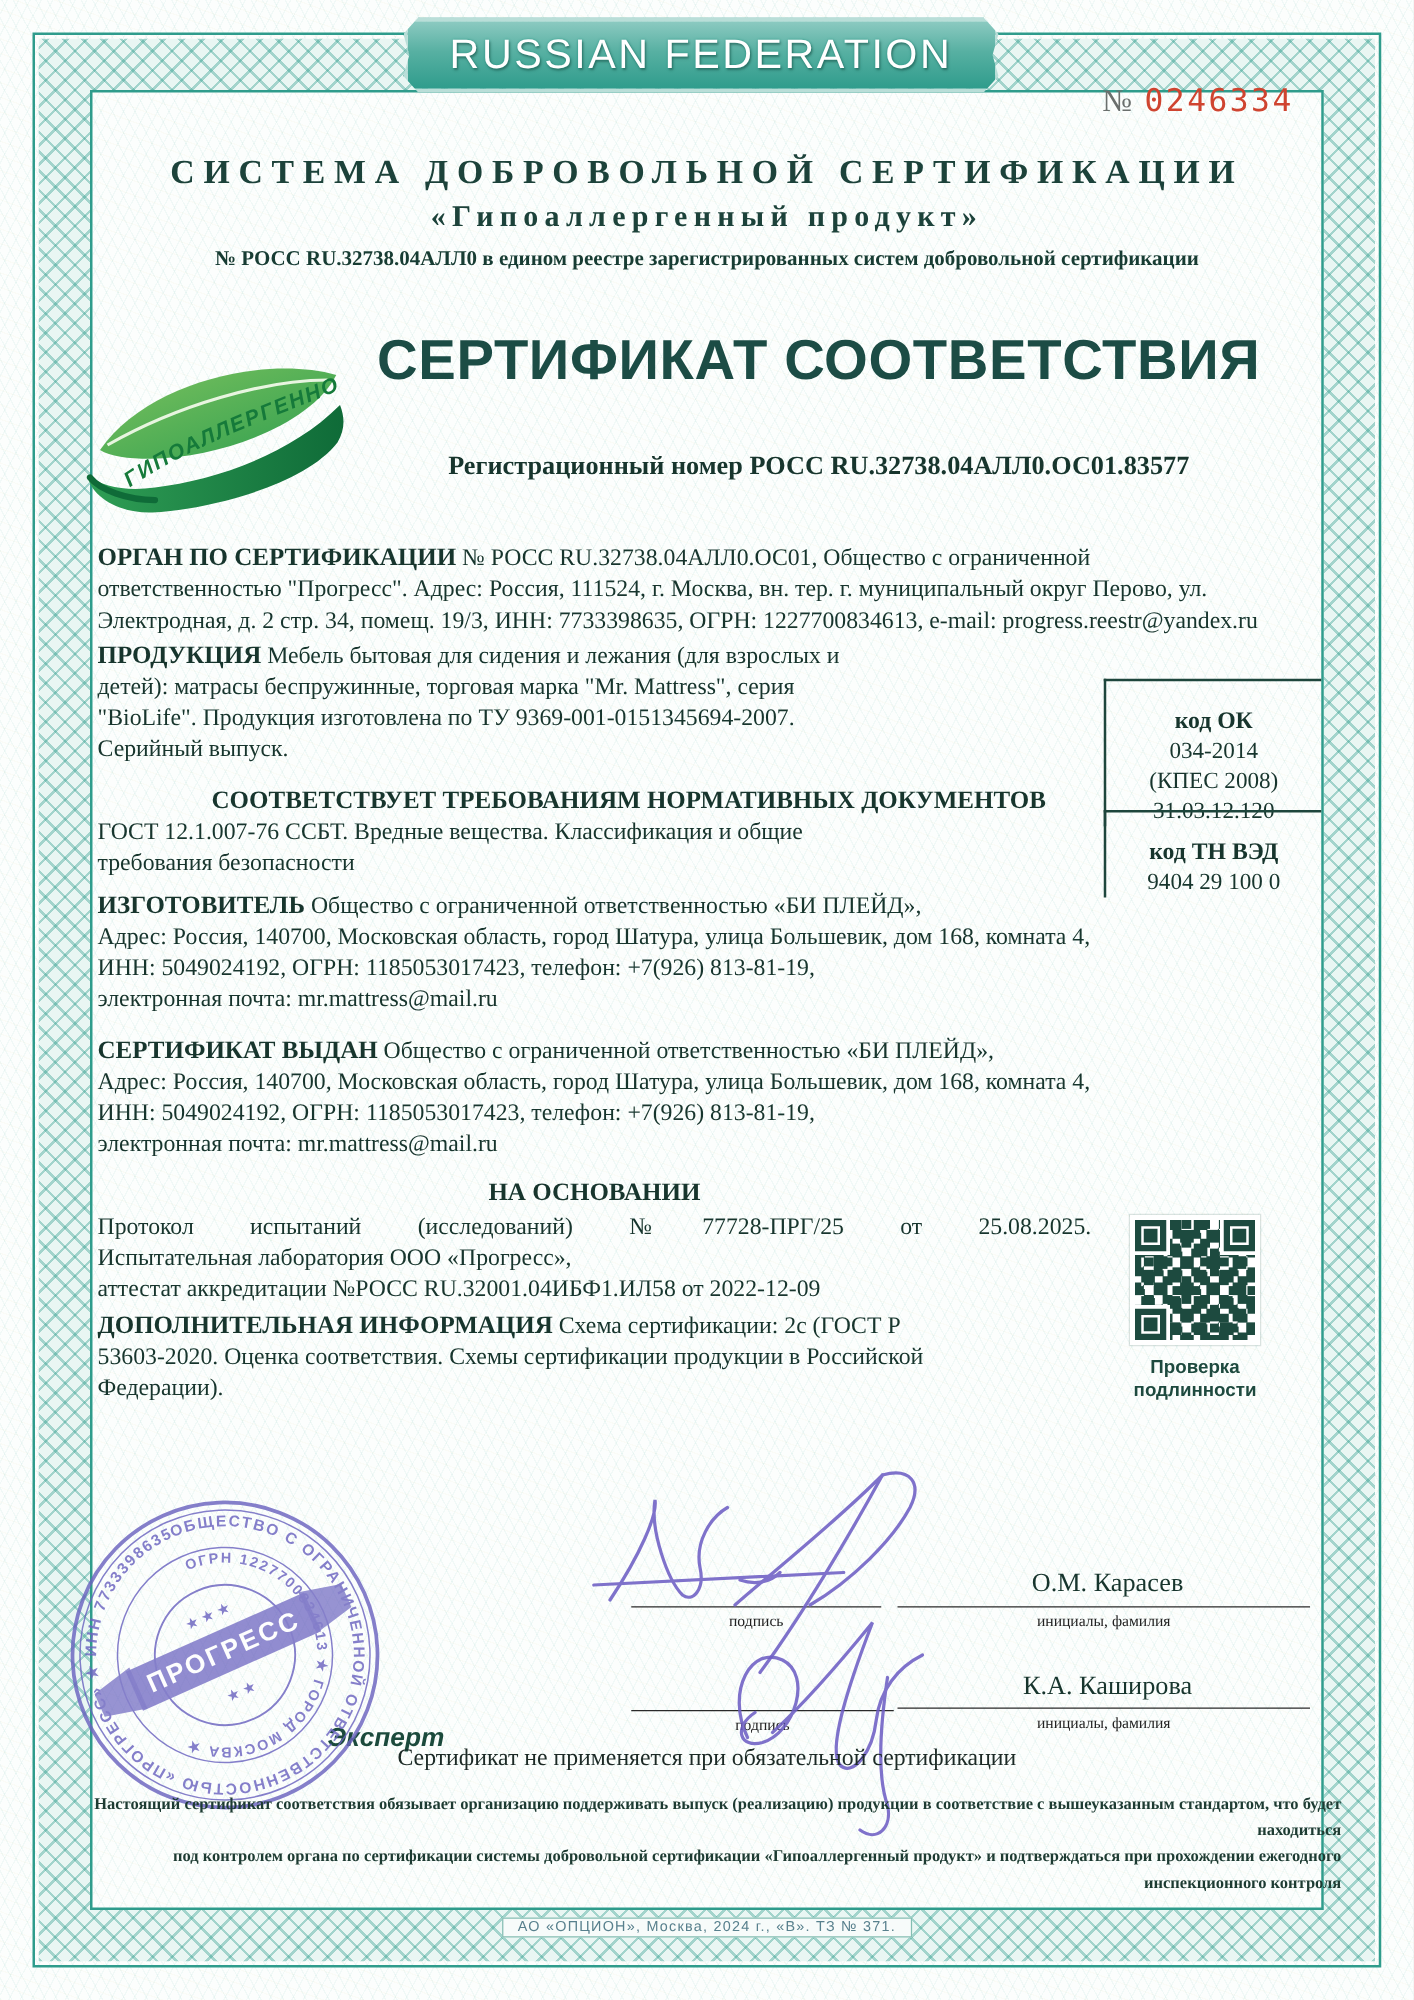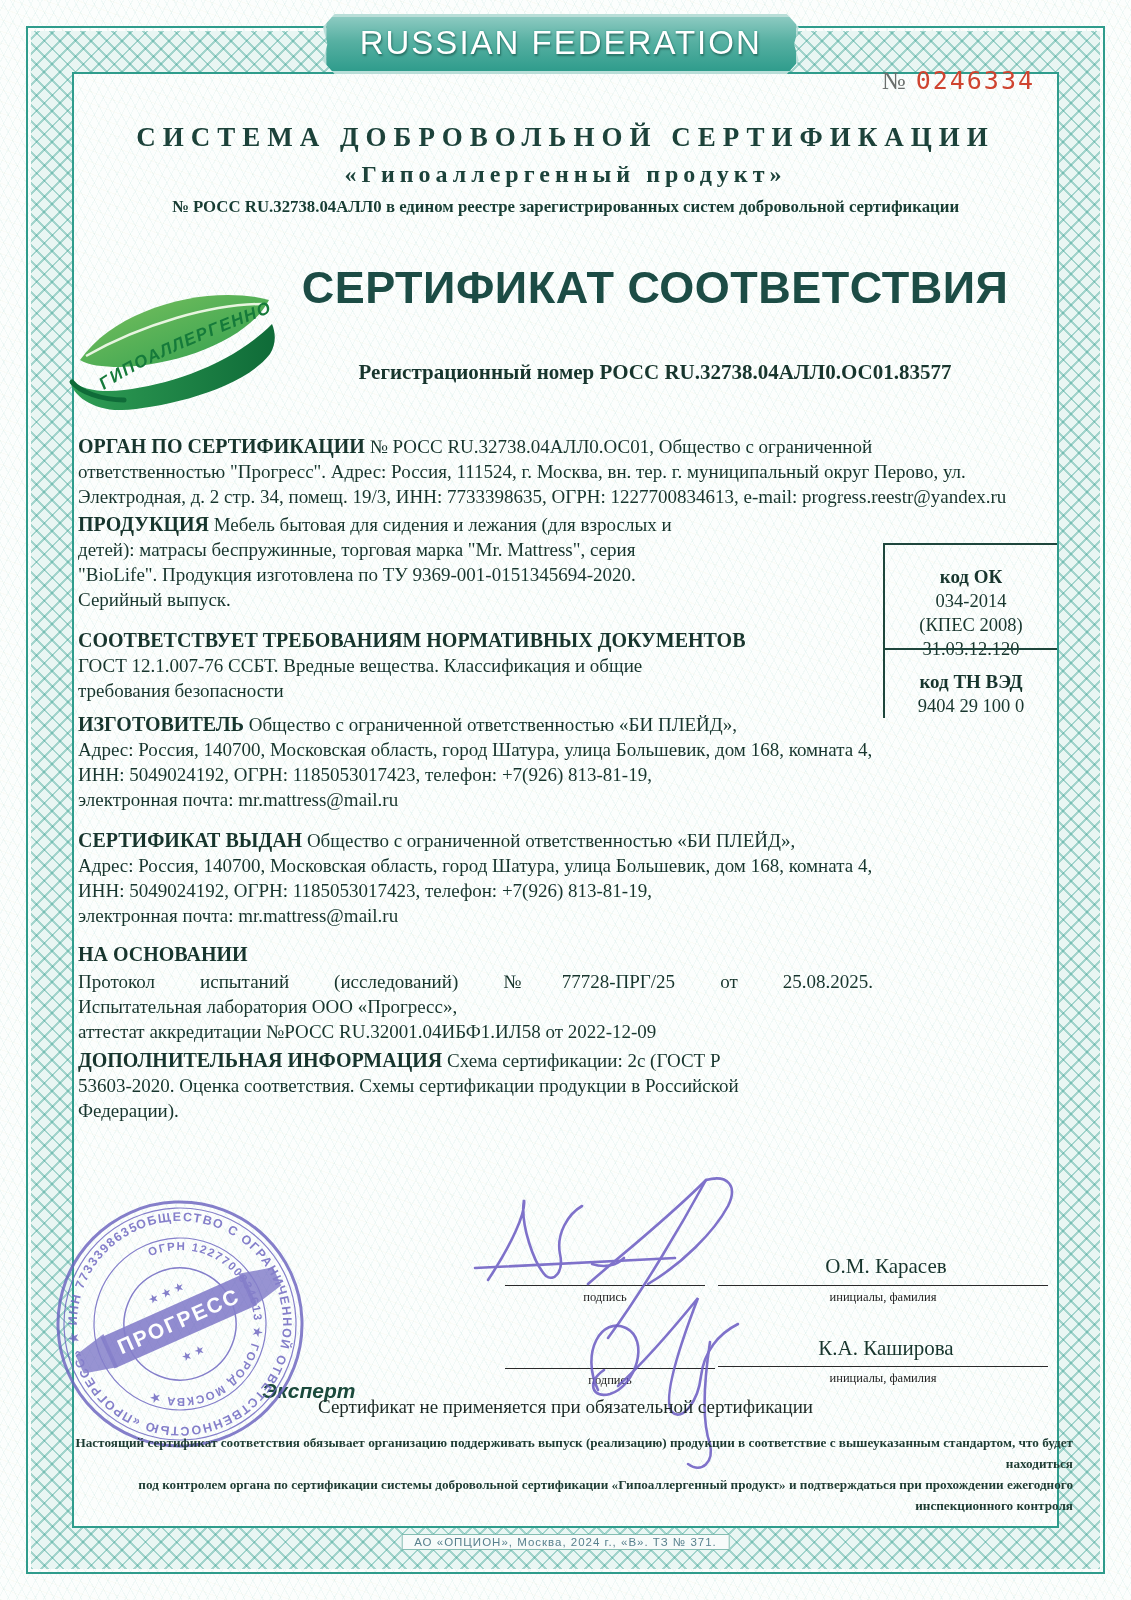--- a/index.html
+++ b/index.html
@@ -47,21 +47,21 @@
   
   .logo{position:absolute; left:62px; top:272px; width:215px; height:140px;}
   
   .main-title{position:absolute; top:262px; left:285px; width:740px; text-align:center;
     font-family:"Liberation Sans", sans-serif; font-weight:700; font-size:45px; letter-spacing:0.5px; color:#1c4c45;}
   .reg-line{position:absolute; top:344px; left:285px; width:740px; text-align:center;
     font-size:21px; font-weight:700; color:#17352d;margin-top:16px;}
   .validity-line{position:absolute; top:397px; left:282px; font-size:20px; font-weight:700; color:#17352d;}
   
   .sec{position:absolute; left:78px; font-size:19px; line-height:25px; color:#17352d;}
-  .sec b{font-size:20px;}
+  .sec b{font-size:20px;text-align:center;}
   .ml{white-space:pre-line;}
   .sec-organ{top:434px; width:980px;}
   .sec-product{top:512px; width:795px;}
   .sec-conform{top:628px; width:850px;}
   .sec-conform b{display:block;}
   .sec-manufacturer{top:712px; width:985px;}
   .sec-issued{top:828px; width:985px;}
   .sec-basis{top:942px; width:795px;}
   .sec-basis b{display:block; margin-bottom:2px;}
   .justify-line{text-align:justify; text-align-last:justify; width:100%;}
@@ -148,21 +148,21 @@
     <b>ОРГАН ПО СЕРТИФИКАЦИИ</b>
     <span class="ml">№ РОСС RU.32738.04АЛЛ0.ОС01, Общество с ограниченной
 ответственностью "Прогресс". Адрес: Россия, 111524, г. Москва, вн. тер. г. муниципальный округ Перово, ул.
 Электродная, д. 2 стр. 34, помещ. 19/3, ИНН: 7733398635, ОГРН: 1227700834613, e-mail: progress.reestr@yandex.ru</span>
   </div>
 
   <div class="sec sec-product">
     <b>ПРОДУКЦИЯ</b>
     <span class="ml">Мебель бытовая для сидения и лежания (для взрослых и
 детей): матрасы беспружинные, торговая марка "Mr. Mattress", серия
-"BioLife". Продукция изготовлена по ТУ 9369-001-0151345694-2020.
+"BioLife". Продукция изготовлена по ТУ 9369-001-0151345694-2007.
 Серийный выпуск.</span>
   </div>
 
   <div class="code-box ok">
     <b>код ОК</b>
     <div class="ml">034-2014
 (КПЕС 2008)
 31.03.12.120</div>
   </div>
   <div class="code-box tnved">
@@ -199,20 +199,30 @@
     <div>аттестат аккредитации №РОСС RU.32001.04ИБФ1.ИЛ58 от 2022-12-09</div>
   </div>
 
   <div class="sec sec-info">
     <b>ДОПОЛНИТЕЛЬНАЯ ИНФОРМАЦИЯ</b>
     <span class="ml">Схема сертификации: 2с (ГОСТ Р
 53603-2020. Оценка соответствия. Схемы сертификации продукции в Российской
 Федерации).</span>
   </div>
 
+  <div class="qr-wrap">
+    <div class="qr">
+      <div class="qr-mod"></div>
+      <div class="finder tl"></div>
+      <div class="finder tr"></div>
+      <div class="finder bl"></div>
+    </div>
+    <div class="qr-caption ml">Проверка
+подлинности</div>
+  </div>
 
   <div class="role role-expert">Эксперт</div>
 
   <div class="sig-line" style="left:505px; top:1285px; width:200px;"></div>
   <div class="line-caption" style="left:505px; top:1290px; width:200px;">подпись</div>
   <div class="sign-name" style="left:730px; top:1254px; width:312px;">О.М. Карасев</div>
   <div class="sig-line" style="left:718px; top:1285px; width:330px;"></div>
   <div class="line-caption" style="left:718px; top:1290px; width:330px;">инициалы, фамилия</div>
 
   <div class="sig-line" style="left:505px; top:1368px; width:210px;"></div>

